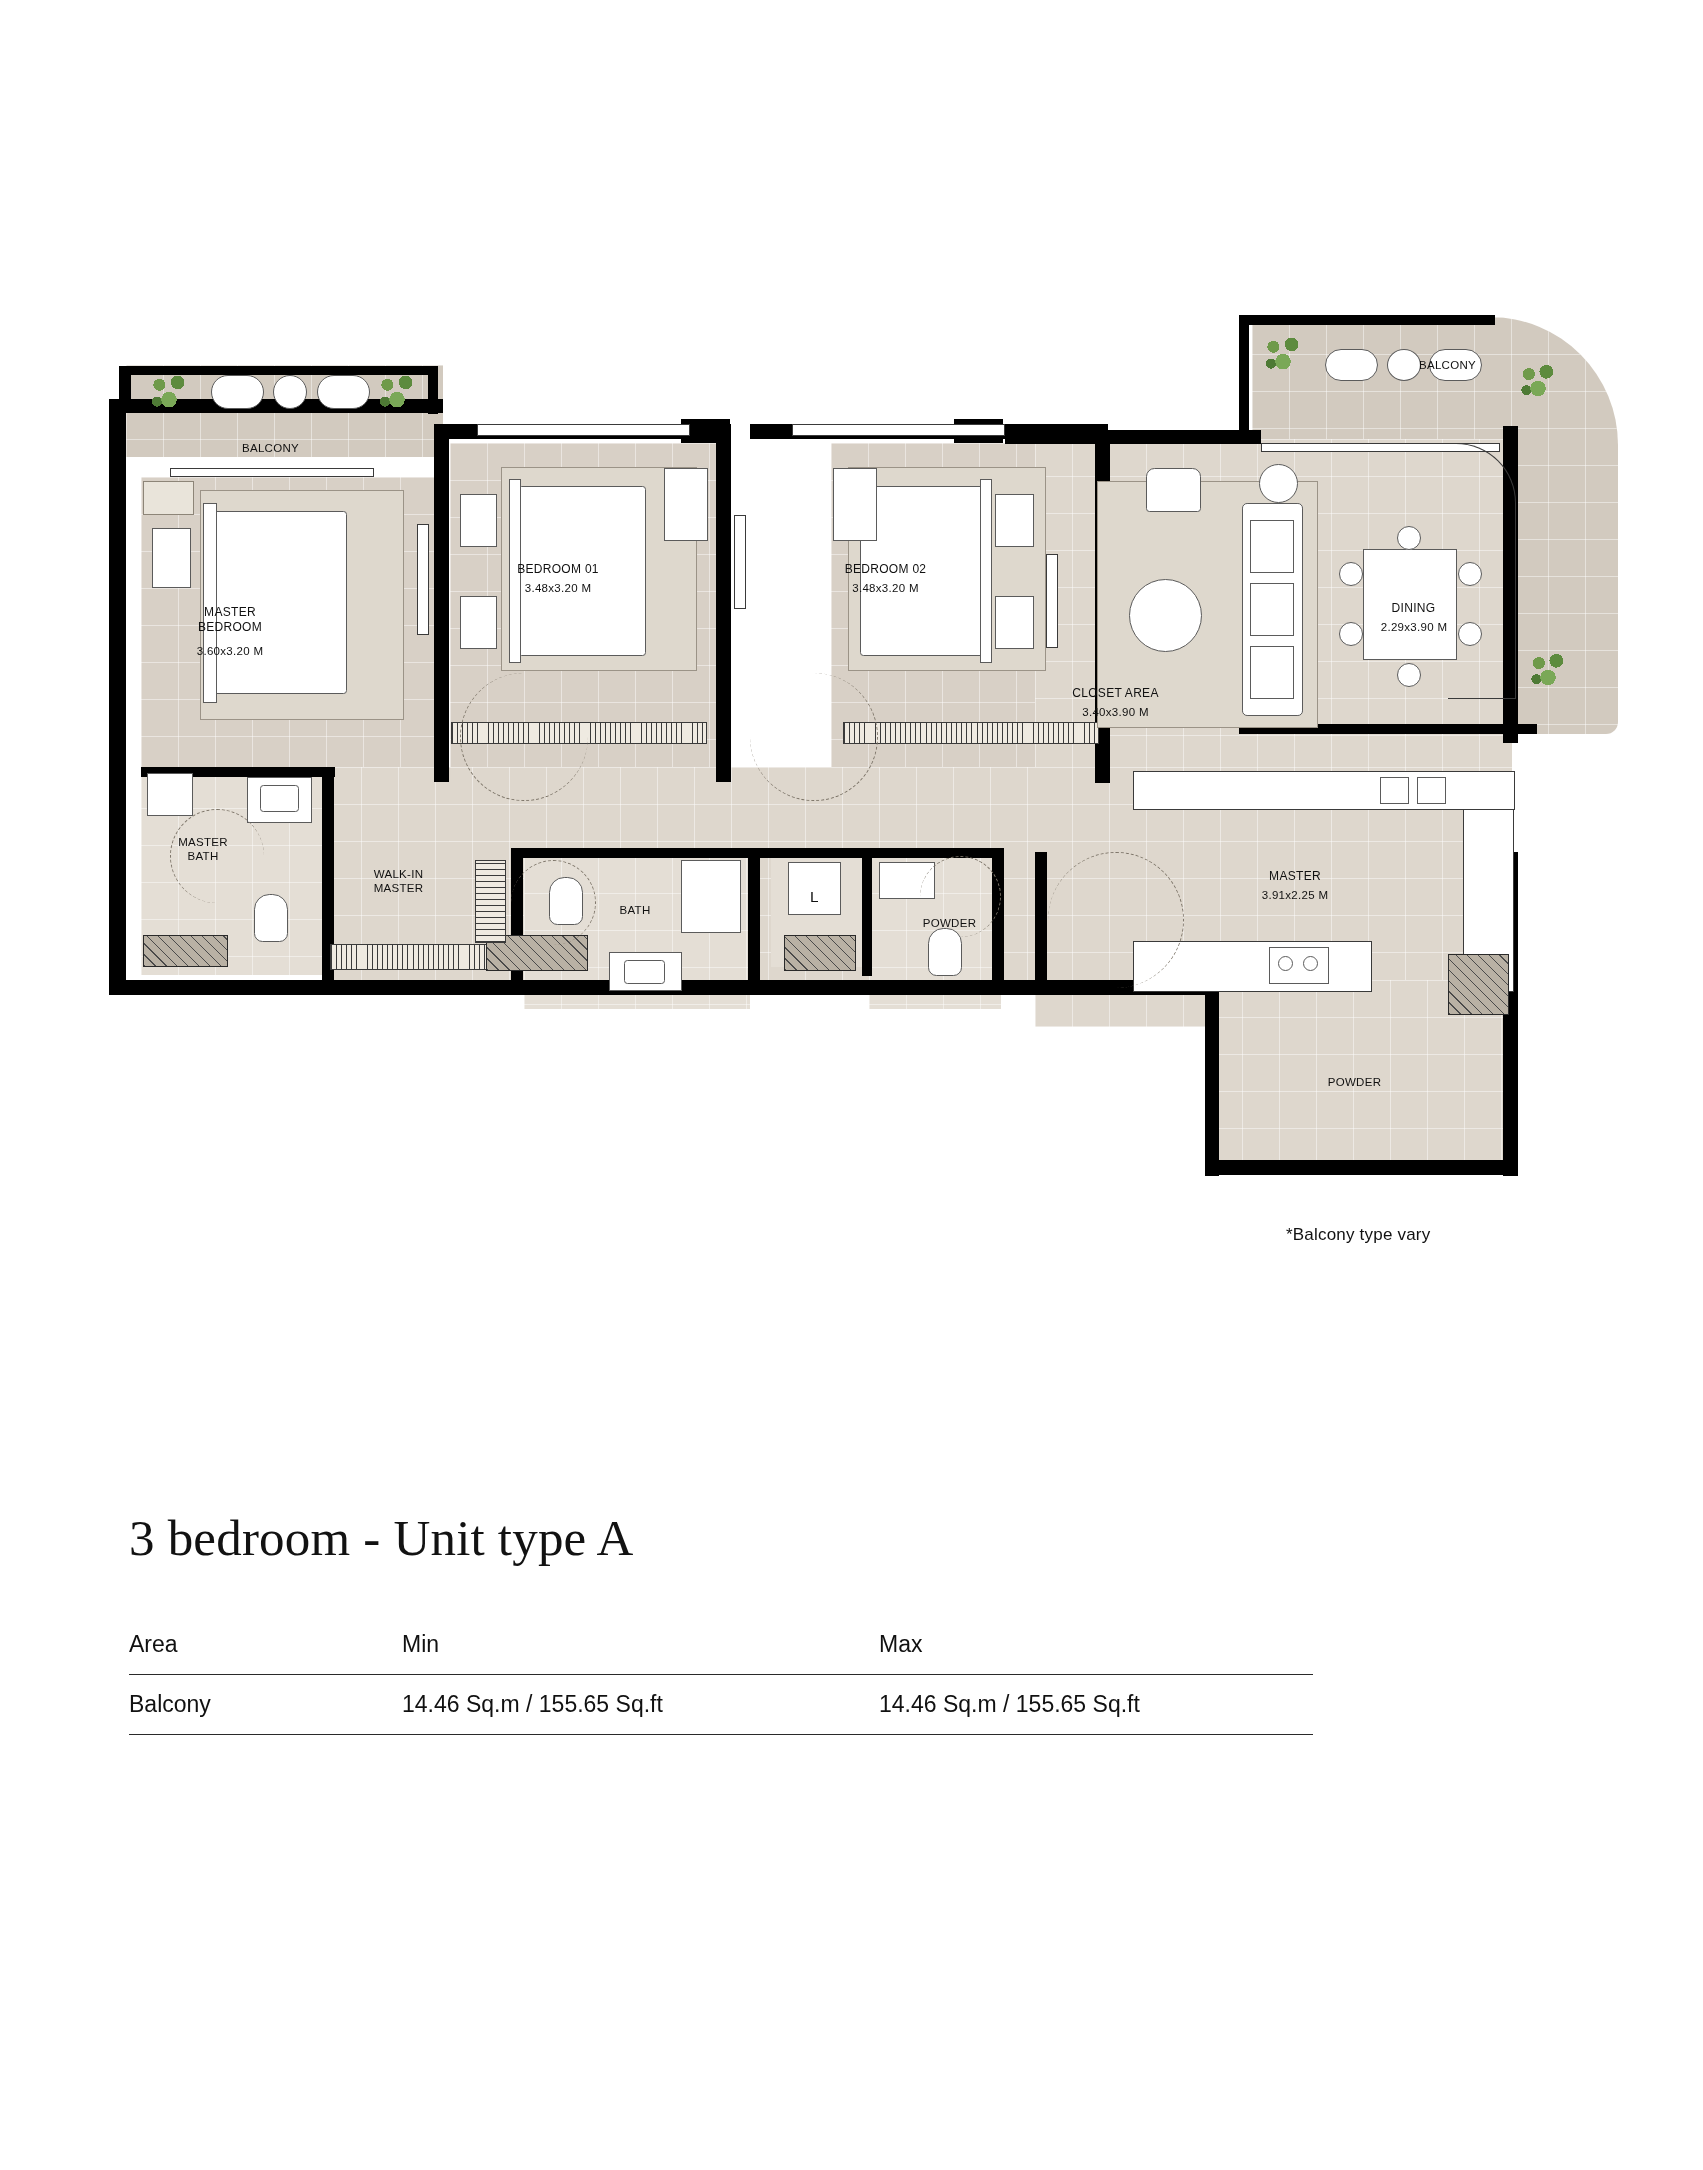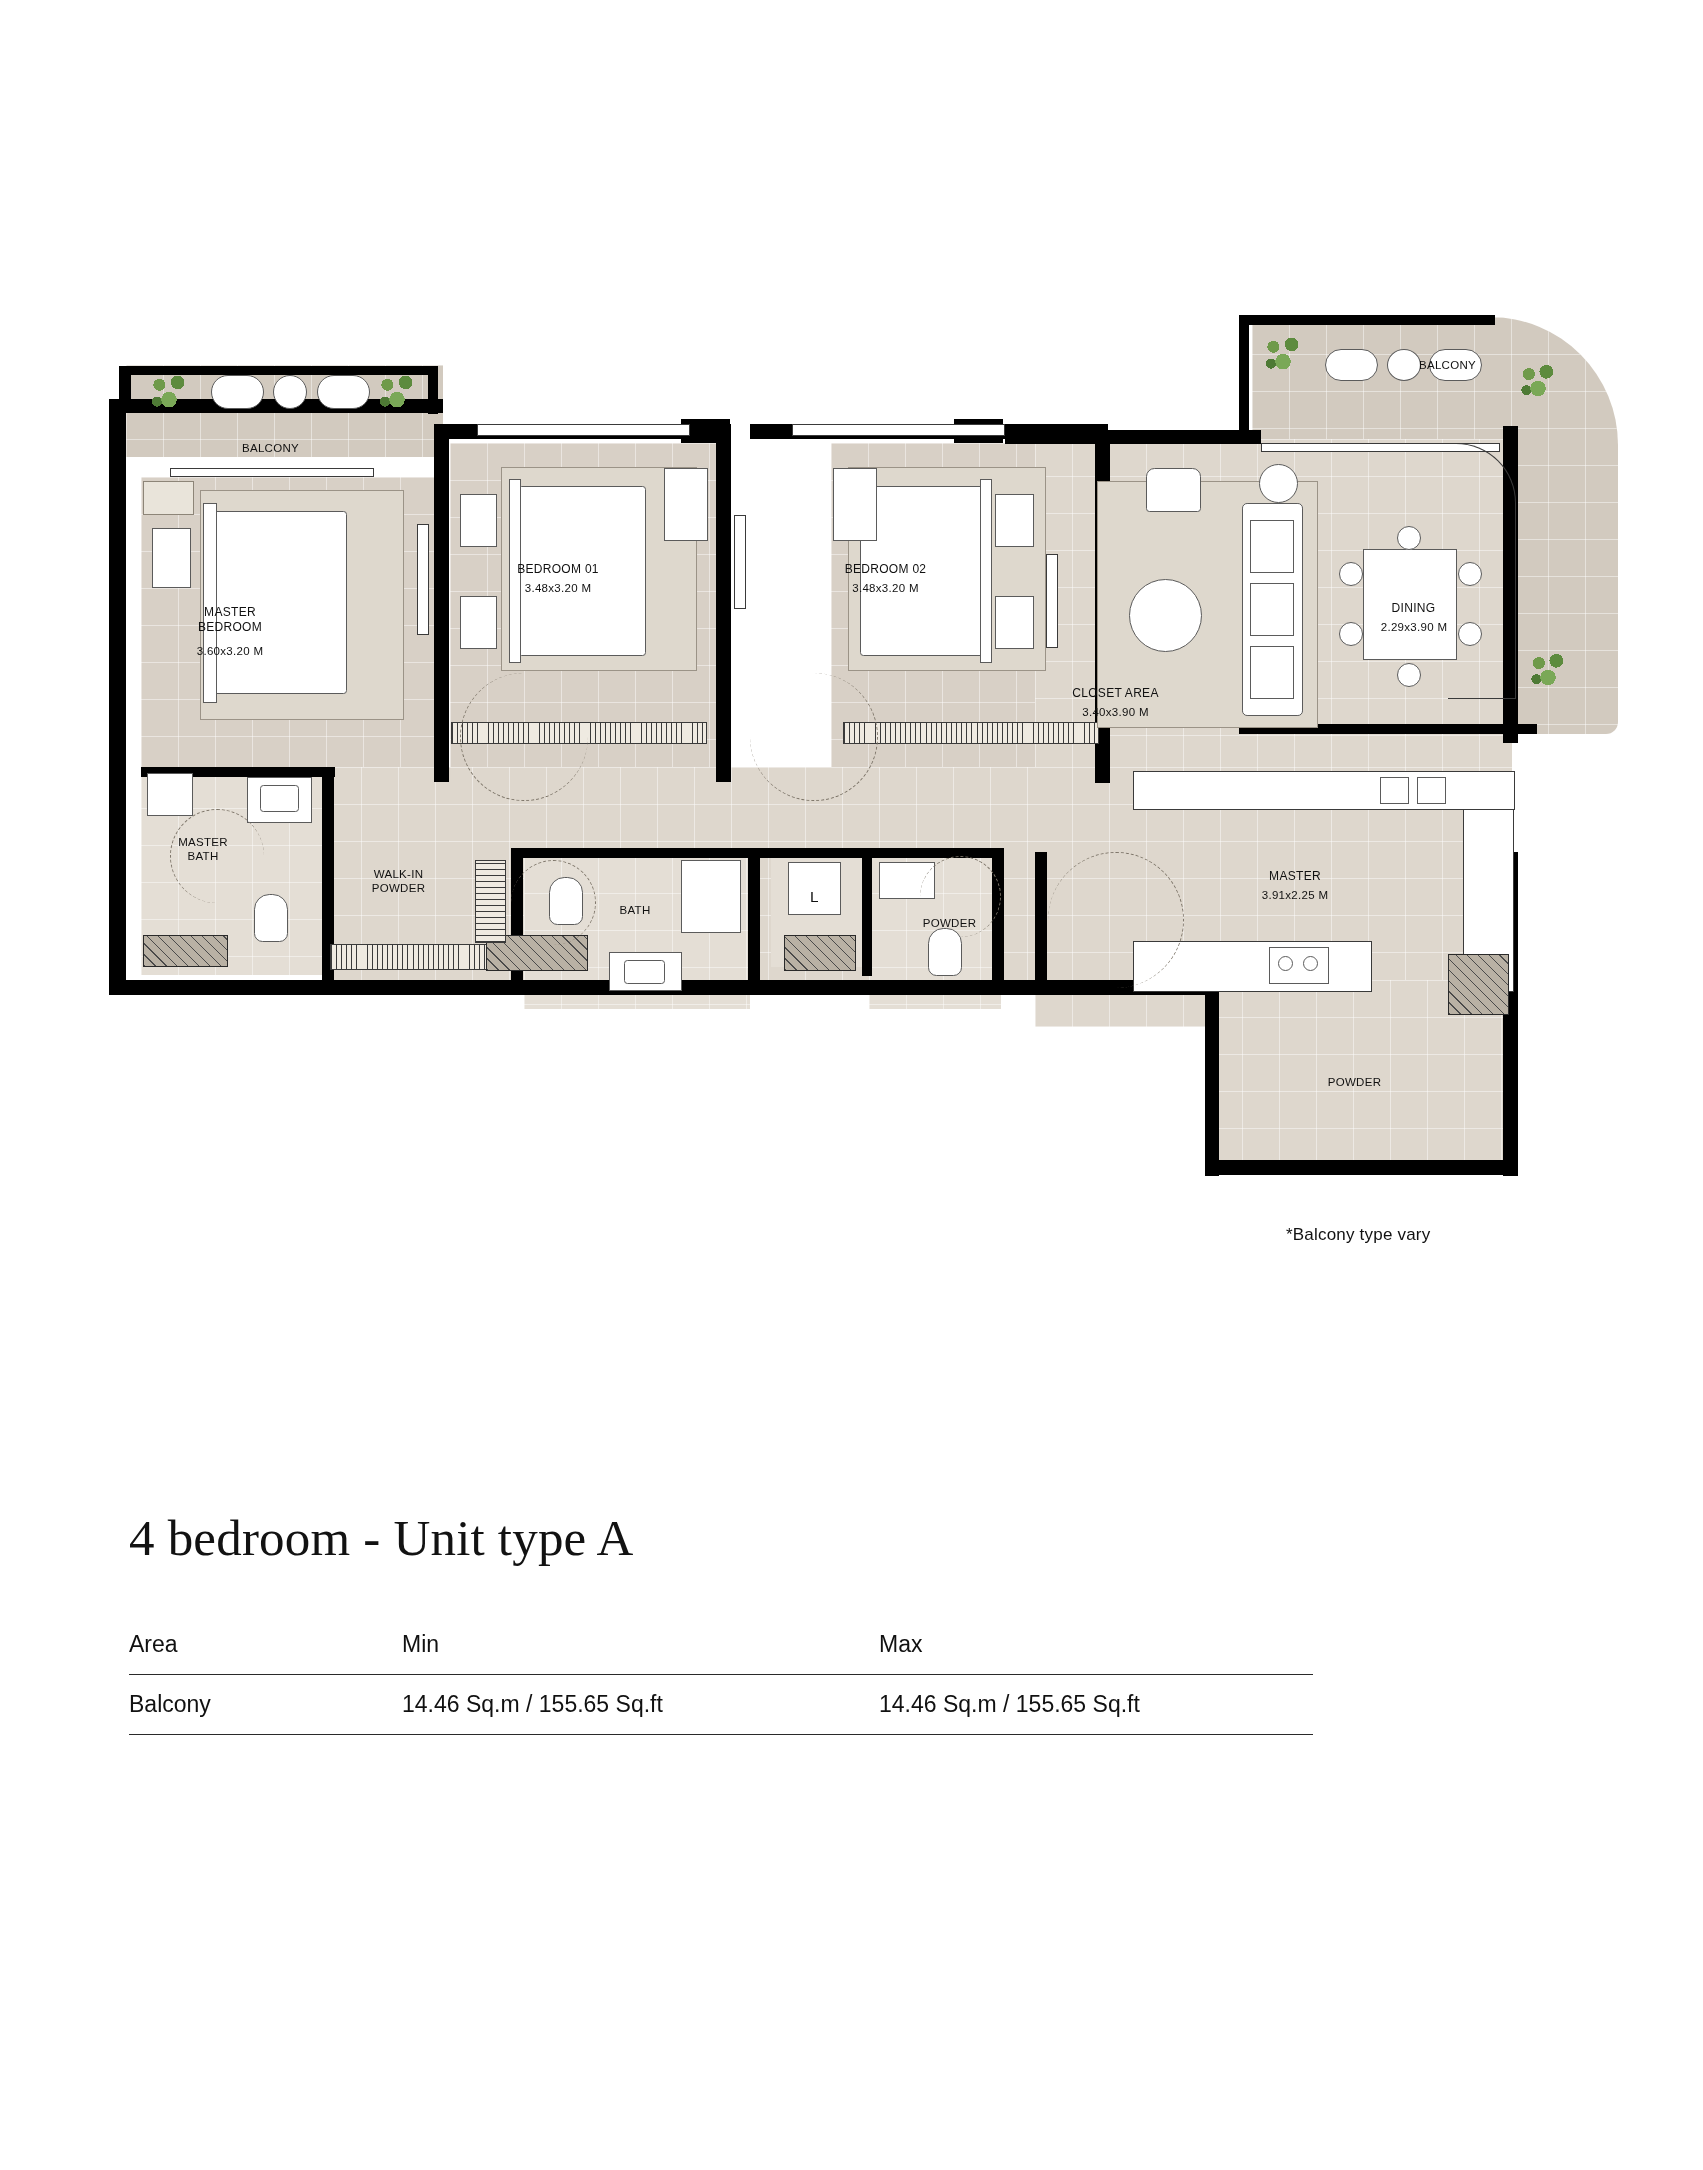--- a/index.html
+++ b/index.html
@@ -316,31 +316,31 @@
 
   <div class="lbl big" style="left:1337px;top:601px;width:153px;">DINING</div>
   <div class="lbl" style="left:1329px;top:620px;width:170px;">2.29x3.90 M</div>
 
   <div class="lbl big" style="left:1210px;top:869px;width:170px;">MASTER</div>
   <div class="lbl" style="left:1210px;top:888px;width:170px;">3.91x2.25 M</div>
 
   <div class="lbl" style="left:152px;top:835px;width:102px;">MASTER
 BATH</div>
   <div class="lbl" style="left:339px;top:867px;width:119px;">WALK-IN
-POWDER</div>
+MASTER</div>
   <div class="lbl" style="left:588px;top:903px;width:94px;">BATH</div>
   <div class="lbl" style="left:894px;top:916px;width:111px;">POWDER</div>
   <div class="lbl" style="left:1295px;top:1075px;width:119px;">POWDER</div>
   <div class="lbl" style="left:794px;top:888px;width:41px;font-size:15.3px;">L</div>
 
   <div class="note" style="left:1286px;top:1225px;">*Balcony type vary</div>
 </div>
 
 <div id="caption">
-  <h1>4 bedroom - Unit type A</h1>
+  <h1>3 bedroom - Unit type A</h1>
 
   <table>
     <thead>
       <tr>
         <th>Area</th>
         <th>Min</th>
         <th>Max</th>
       </tr>
     </thead>
     <tbody>

